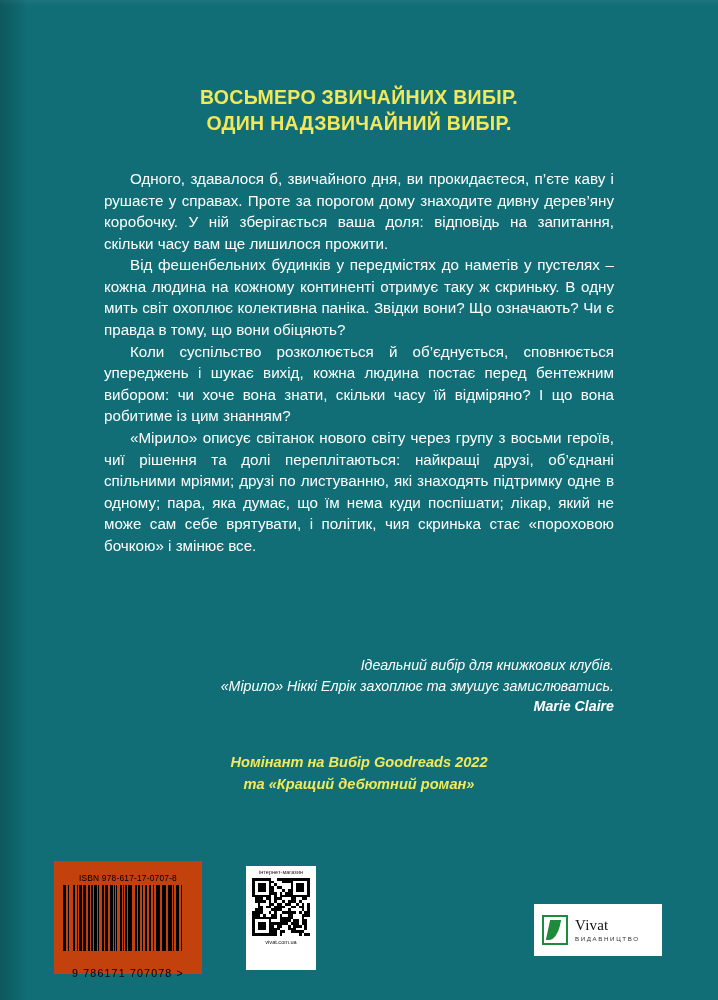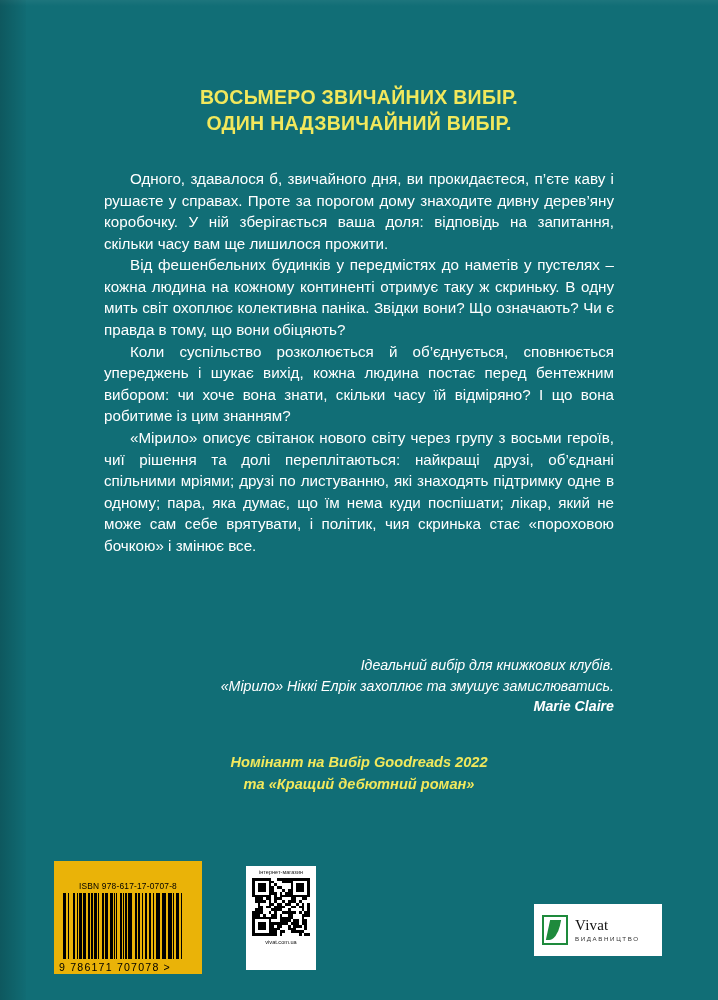--- a/index.html
+++ b/index.html
@@ -102,22 +102,22 @@
     bottom: 26px;
     height: 120px;
   }
 
   .barcode-box {
     position: absolute;
     left: 54px;
     bottom: 0;
     width: 148px;
     height: 113px;
-    background: #eab308;
-    padding: 20px 5px 3px 5px;
+    background: #c2410c;
+    padding: 12px 5px 3px 5px;
     box-sizing: border-box;
   }
   .isbn-text {
     font-size: 8.4px;
     color: #000;
     text-align: center;
     font-family: "Liberation Sans", sans-serif;
     letter-spacing: 0.2px;
     margin-bottom: 2px;
   }
@@ -129,24 +129,24 @@
     margin: 0 4px;
   }
   .bars i {
     display: block;
     background: #000;
     height: 100%;
   }
   .barnum {
     font-size: 10.6px;
     color: #000;
-    text-align: left;
+    text-align: center;
     letter-spacing: 1.2px;
     font-family: "Liberation Sans", sans-serif;
-    margin-top: 2px;
+    margin-top: 16px;
   }
 
   .qr-box {
     position: absolute;
     left: 246px;
     bottom: 4px;
     width: 70px;
     height: 104px;
     background: #ffffff;
     box-sizing: border-box;

